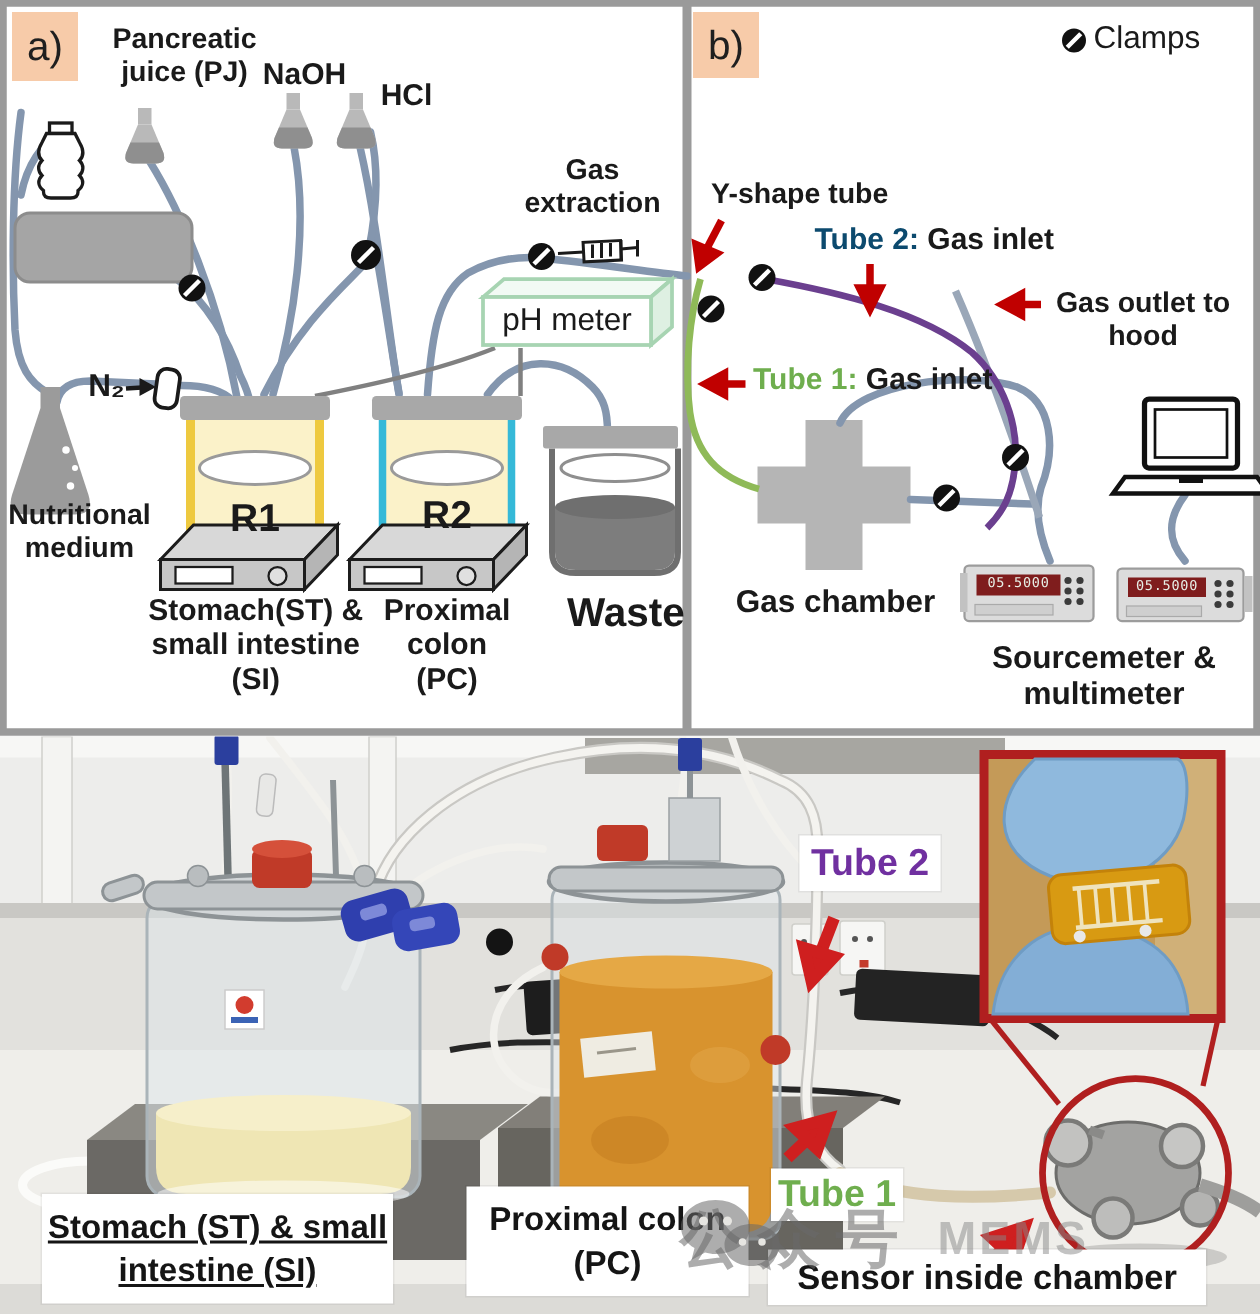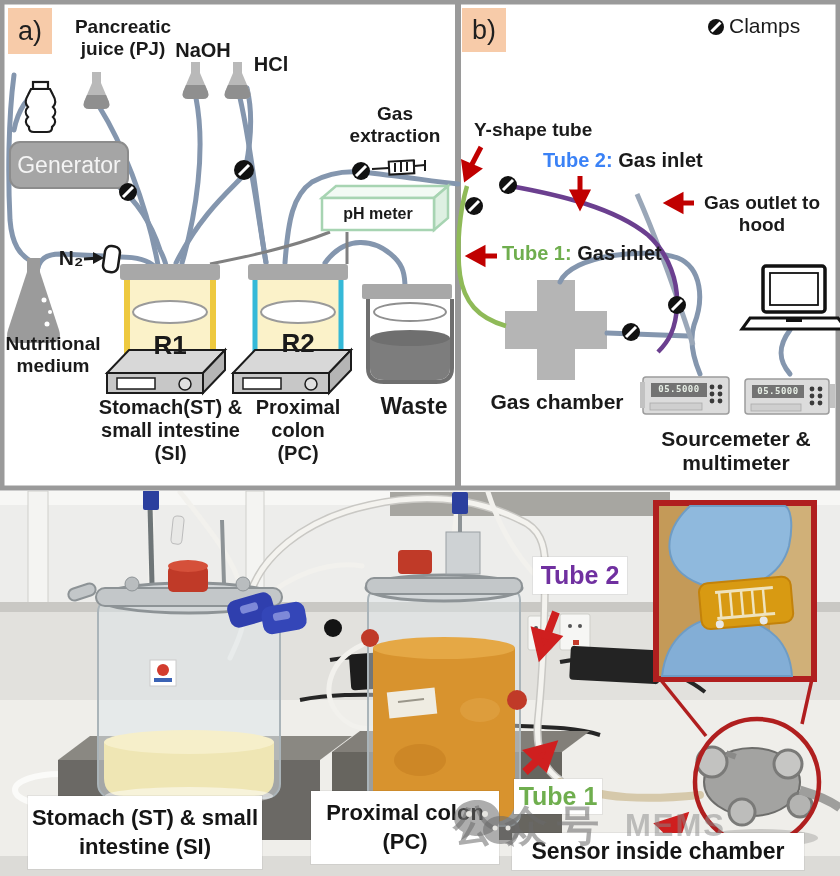--- a/index.html
+++ b/index.html
@@ -4,23 +4,23 @@
 <style>
   html,body{margin:0;padding:0;background:#fff;}
   #figure{position:relative;width:840px;height:876px;background:#fff;overflow:hidden;
           font-family:"Liberation Sans",sans-serif;}
   .abs{position:absolute;}
   .lbl{position:absolute;color:#1a1a1a;font-weight:700;text-align:center;line-height:1.15;z-index:5;}
   .tag{background:#f7cba9;color:#1f1f1f;font-weight:400;font-size:27px;text-align:center;z-index:5;}
   svg{position:absolute;left:0;top:0;}
   .whitebox{position:absolute;background:#fff;z-index:6;text-align:center;
             font-weight:700;color:#151515;box-shadow:0 0 0 1px rgba(0,0,0,0.05);}
-  .display{position:absolute;background:#737373;color:#e7efe6;z-index:6;
+  .display{position:absolute;background:#7f1d1d;color:#e7efe6;z-index:6;
            font-family:"DejaVu Sans Mono",monospace;font-size:9px;line-height:13px;text-align:center;
-           letter-spacing:.5px;font-weight:bold;}
+           letter-spacing:.5px;}
   .wm{position:absolute;z-index:8;display:flex;align-items:center;gap:16px;
       color:rgba(105,105,105,0.55);font-weight:700;margin-left:25px;}
   .wm .cn{font-size:42px;letter-spacing:10px;}
   .wm .en{font-size:31px;color:rgba(135,135,135,0.5);letter-spacing:2px;}
 </style>
 </head>
 <body>
 
 <div id="figure">
 
@@ -236,35 +236,34 @@
           <line x1="-4.5" y1="4.5" x2="4.5" y2="-4.5" stroke="#fff" stroke-width="3"></line>
         </g>
     </g>
   </svg>
 
   <div class="tag abs" style="left:8px;top:8px;width:44px;height:46px;line-height:46px;">a)</div>
   <div class="lbl" style="left:62px;top:16px;width:122px;font-size:19px;">Pancreatic juice (PJ)</div>
   <div class="lbl" style="left:172px;top:39px;width:62px;font-size:20px;">NaOH</div>
   <div class="lbl" style="left:247px;top:53px;width:48px;font-size:20px;">HCl</div>
   <div class="lbl" style="left:344px;top:103px;width:102px;font-size:19px;">Gas extraction</div>
-  <div class="lbl" style="left:10px;top:142px;width:118px;height:46px;line-height:46px;font-weight:400;color:#f4f4f4;font-size:23px;">Generator</div>
-  <div class="lbl" style="left:322px;top:198px;width:112px;height:32px;line-height:32px;font-weight:700;font-size:16px;">pH meter</div>
+  <div class="lbl" style="left:322px;top:198px;width:112px;height:32px;line-height:32px;font-weight:400;font-size:21px;">pH meter</div>
   <div class="lbl" style="left:54px;top:246px;width:34px;font-size:21px;">N₂</div>
   <div class="lbl" style="left:0px;top:333px;width:106px;font-size:19px;">Nutritional medium</div>
   <div class="lbl" style="left:148px;top:331px;width:44px;font-size:26px;">R1</div>
   <div class="lbl" style="left:276px;top:329px;width:44px;font-size:26px;">R2</div>
   <div class="lbl" style="left:83px;top:396px;width:175px;font-size:20px;">Stomach(ST) &amp; small intestine (SI)</div>
   <div class="lbl" style="left:254px;top:396px;width:88px;font-size:20px;">Proximal colon (PC)</div>
-  <div class="lbl" style="left:378px;top:393px;width:72px;font-size:23px;">Waste</div>
+  <div class="lbl" style="left:378px;top:393px;width:72px;font-size:27px;">Waste</div>
 
   <div class="tag abs" style="left:462px;top:8px;width:44px;height:44px;line-height:44px;">b)</div>
   <div class="lbl" style="left:729px;top:14px;width:96px;font-weight:400;font-size:21px;text-align:left;">Clamps</div>
   <div class="lbl" style="left:474px;top:119px;width:140px;font-size:19px;text-align:left;">Y-shape tube</div>
   <div class="lbl" style="left:543px;top:149px;width:200px;font-size:20px;text-align:left;">
-    <span style="color:#3b82f6;">Tube 2:</span>
+    <span style="color:#0c4a6e;">Tube 2:</span>
     <span>Gas inlet</span>
   </div>
   <div class="lbl" style="left:698px;top:192px;width:128px;font-size:19px;">Gas outlet to hood</div>
   <div class="lbl" style="left:502px;top:242px;width:200px;font-size:20px;text-align:left;">
     <span style="color:#6fae4e;">Tube 1:</span>
     <span>Gas inlet</span>
   </div>
   <div class="lbl" style="left:487px;top:390px;width:140px;font-size:21px;">Gas chamber</div>
   <div class="lbl" style="left:650px;top:427px;width:172px;font-size:21px;">Sourcemeter &amp; multimeter</div>
   <div class="display" style="left:651px;top:383px;width:56px;height:14px;">05.5000</div>
@@ -416,21 +415,21 @@
       <line x1="525" y1="772" x2="542" y2="756"></line>
         <polygon points="552,746 545,766 530,752"></polygon>
       <line x1="655" y1="846" x2="672" y2="829"></line>
         <polygon points="683,818 676,839 661,825"></polygon>
     </g>
   </svg>
 
   <div class="whitebox" style="left:521px;top:557px;width:94px;padding:4px 0;font-size:25px;color:#7030a0;margin-left:12px;">Tube 2</div>
   <div class="whitebox" style="left:514px;top:779px;width:88px;padding:3px 0;font-size:25px;color:#6fae4e;">Tube 1</div>
   <div class="whitebox" style="left:512px;top:833px;width:292px;padding:5px 0;font-size:23px;">Sensor inside chamber</div>
-  <div class="whitebox" style="left:28px;top:796px;width:234px;padding:8px 0;font-size:22px;line-height:1.3;">Stomach (ST) &amp; small intestine (SI)</div>
+  <div class="whitebox" style="left:28px;top:796px;width:234px;padding:8px 0;font-size:22px;line-height:1.3;text-decoration:underline;">Stomach (ST) &amp; small intestine (SI)</div>
   <div class="whitebox" style="left:311px;top:791px;width:188px;padding:8px 0;font-size:22px;line-height:1.3;">Proximal colon (PC)</div>
 
   <div class="wm" style="left:428px;top:798px;">
     <svg width="68" height="52" viewBox="0 0 68 52">
       <g fill="rgba(105,105,105,0.55)">
         <path d="M24,2 C11,2 1,10 1,20 C1,26 4.5,31 10,34 L8,42 L17,37 C19,37.6 21.5,38 24,38 C37,38 47,30 47,20 C47,10 37,2 24,2 Z"></path>
         <circle cx="16" cy="16" r="3" fill="#e6e5e1"></circle>
           <circle cx="32" cy="16" r="3" fill="#e6e5e1"></circle>
         <path d="M48,18 C38,18 30,24 30,32 C30,40 38,46 48,46 C50,46 52,45.7 54,45 L61,49 L59.5,43 C64,40.5 67,36.6 67,32 C67,24 58,18 48,18 Z"></path>
         <circle cx="42" cy="30" r="2.5" fill="#e6e5e1"></circle>

